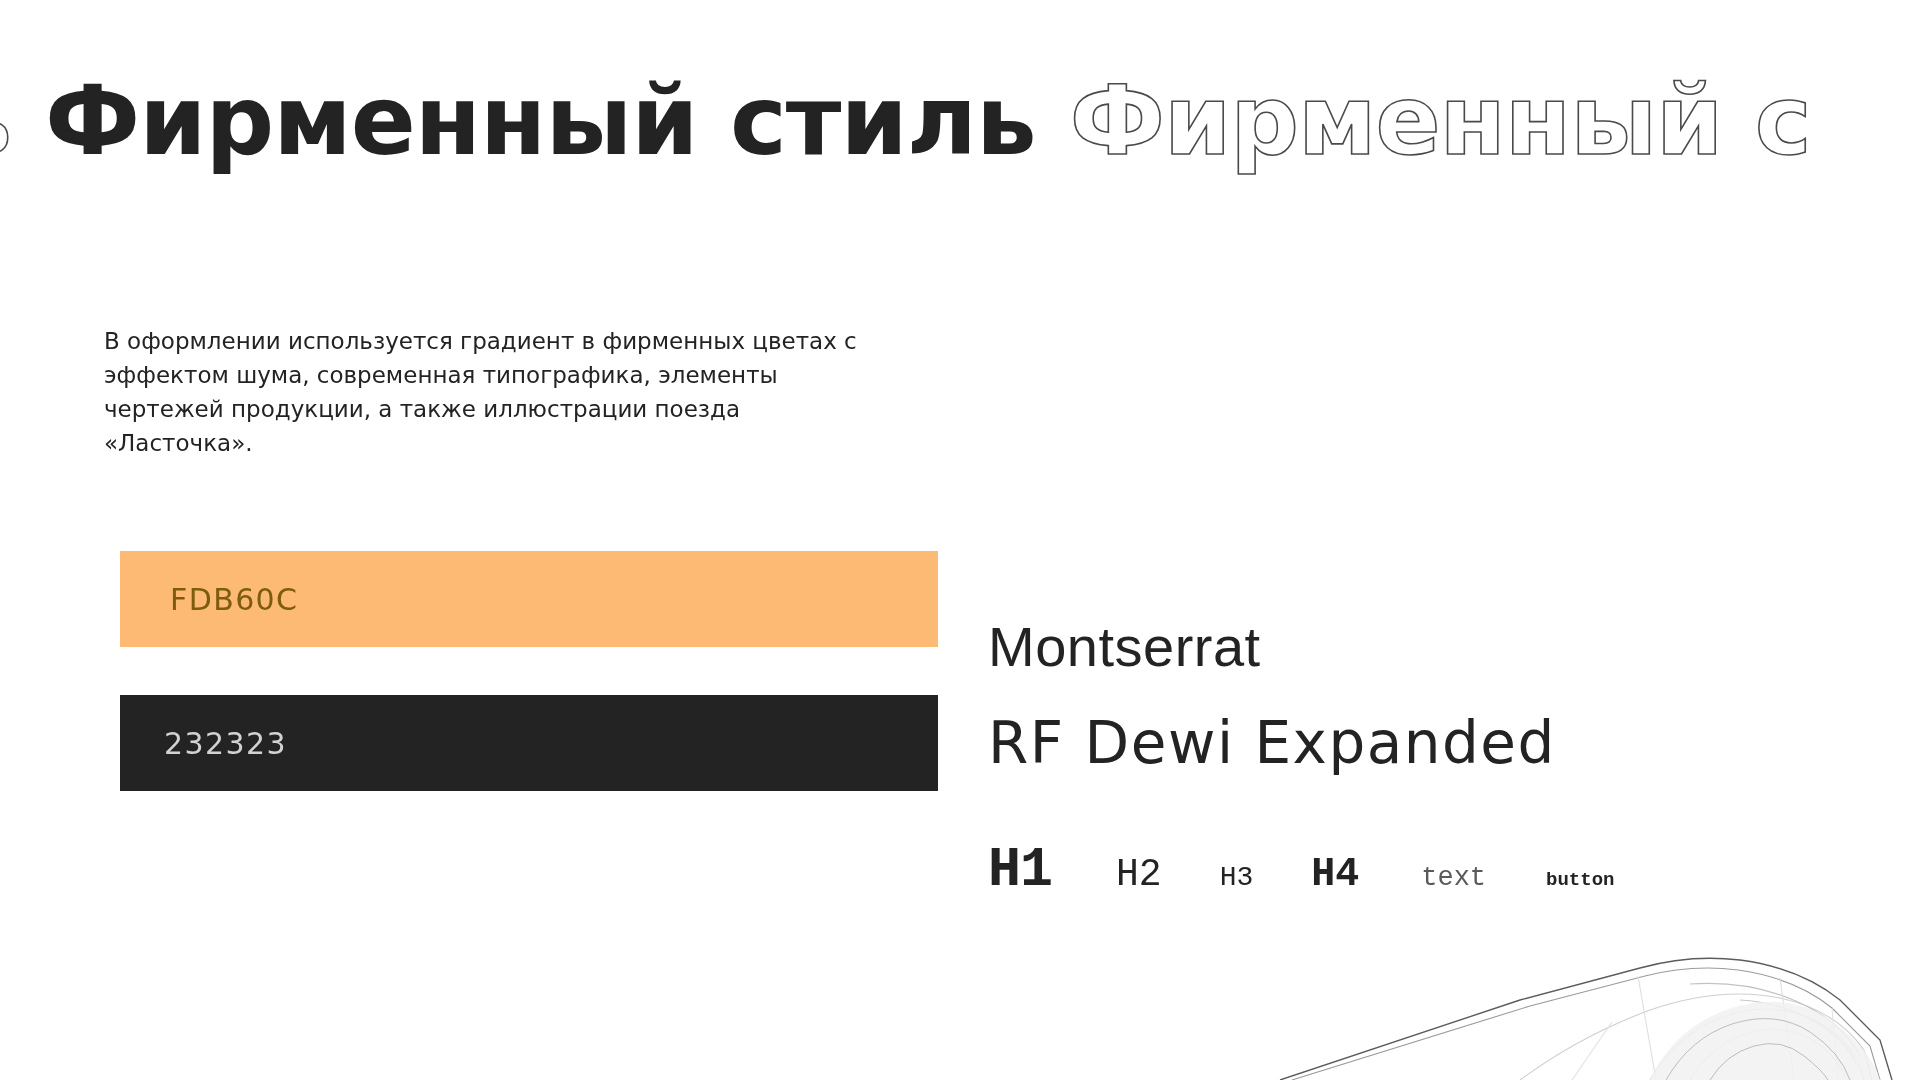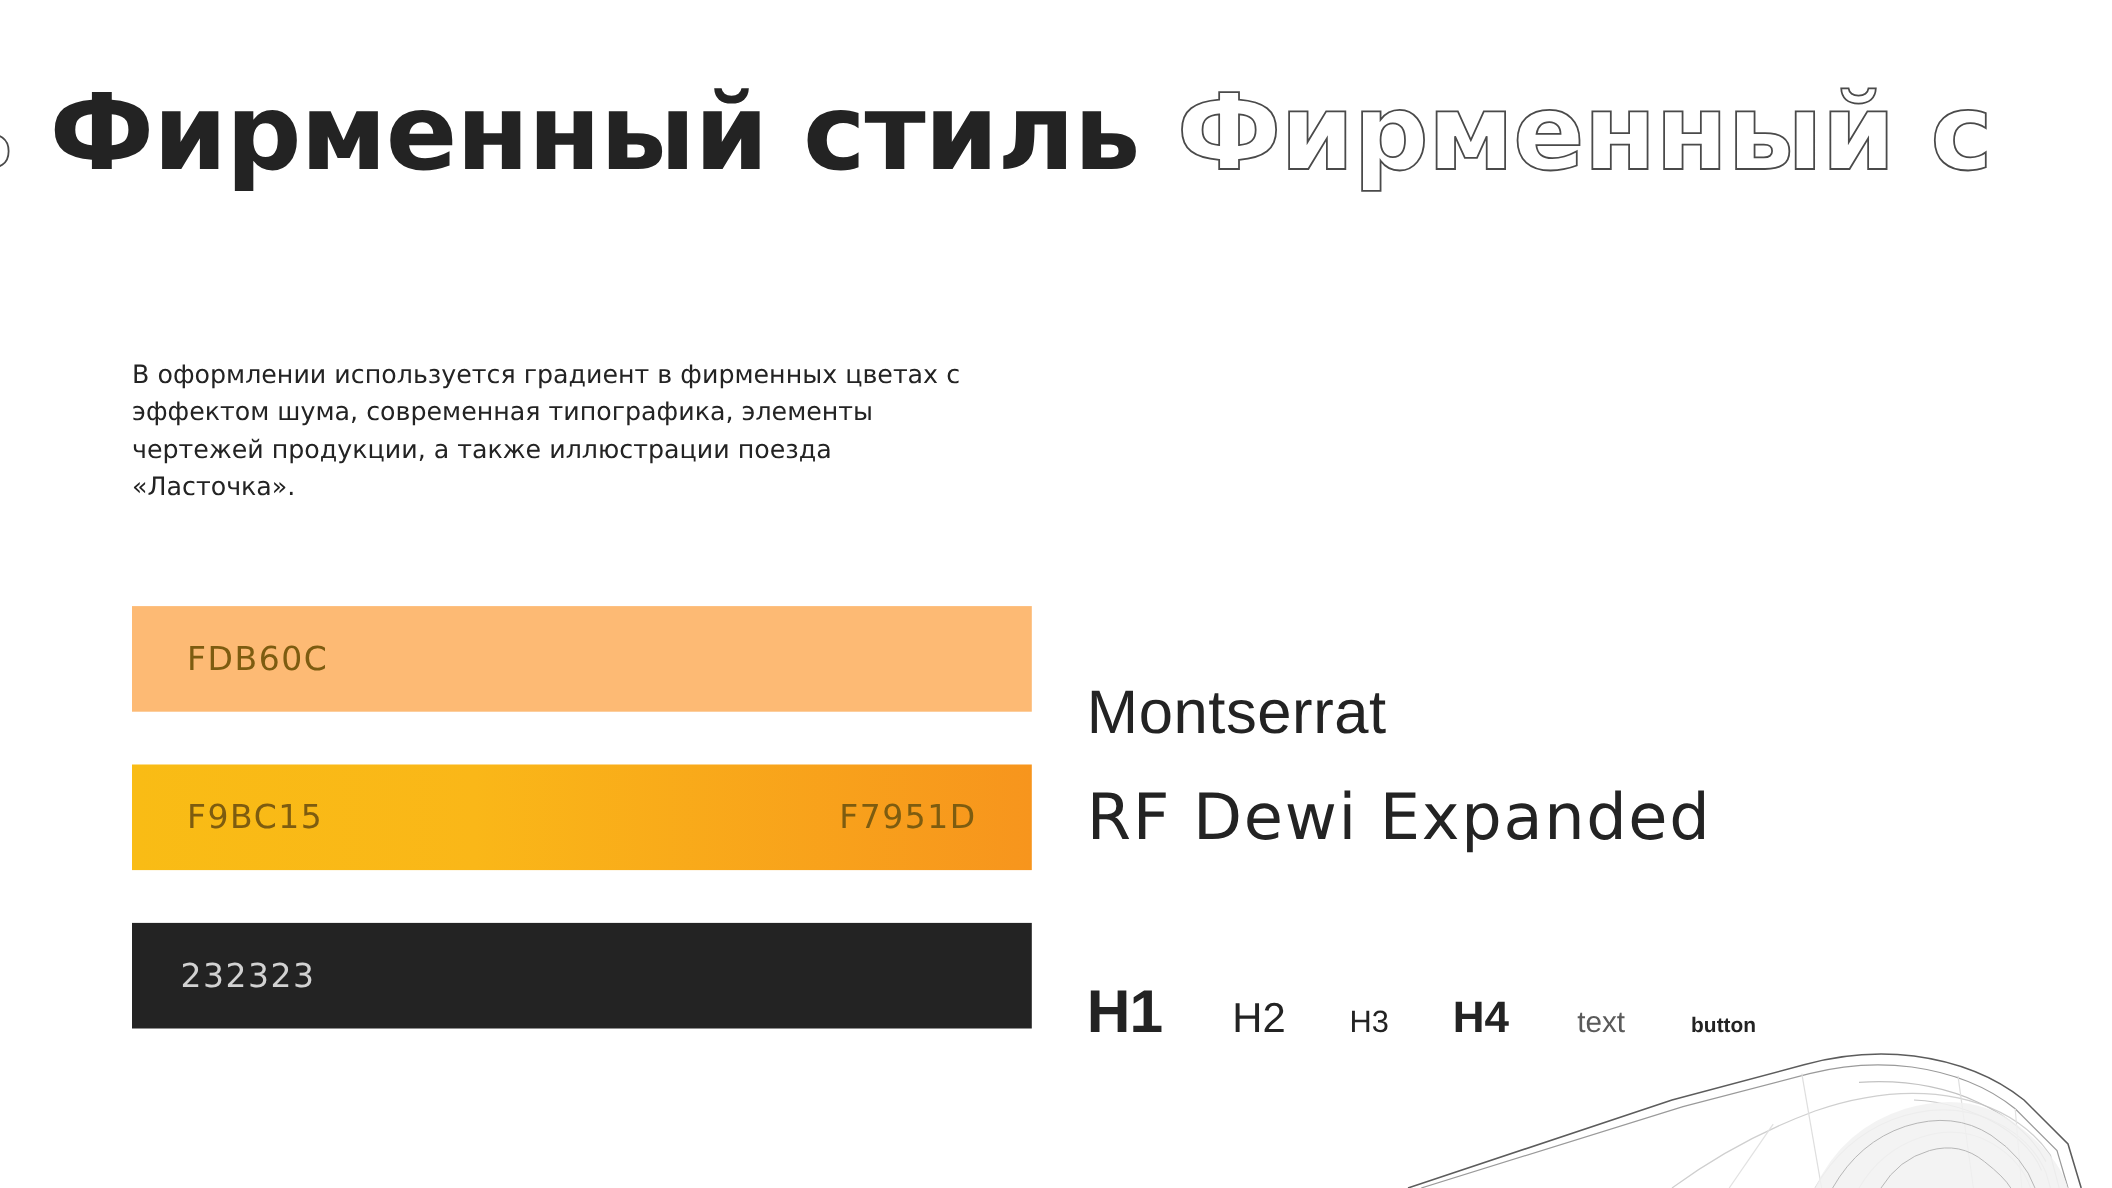--- a/index.html
+++ b/index.html
@@ -48,21 +48,21 @@
   .marquee-inner {
     display: flex;
     align-items: center;
     gap: 34px;
     margin-left: -118px;
   }
 
   
   .description {
     position: absolute;
-    left: 120px;
+    left: 104px;
     top: 324px;
     width: 780px;
     font-size: 23px;
     line-height: 34px;
     color: #232323;
     font-family: "DejaVu Sans", sans-serif;
   }
   .description p {
     margin: 0;
   }
@@ -146,23 +146,22 @@
   }
   .scale-row {
     margin-top: 48px;
     height: 96px;
     display: flex;
     align-items: baseline;
     gap: 0;
   }
   .scale-item {
     color: #232323;
-    font-family: Liberation Sans, sans-serif;
+    font-family: Liberation Mono, monospace;
     white-space: nowrap;
-    margin-top: 48px;
   }
   .scale-h1 { font-size: 55px; font-weight: bold; letter-spacing: -1px; margin-right: 64px; }
   .scale-h2 { font-size: 38px; font-weight: 400; margin-right: 58px; }
   .scale-h3 { font-size: 28px; font-weight: 400; margin-right: 58px; }
   .scale-h4 { font-size: 40px; font-weight: bold; margin-right: 62px; text-align: center; }
   .scale-text { font-size: 27px; font-weight: 400; color: #5a5a5a; margin-right: 60px; }
   .scale-button { font-size: 19px; font-weight: bold; }
 
   
   .train-illustration {
@@ -194,24 +193,20 @@
   <p>В оформлении используется градиент в фирменных цветах с эффектом шума, современная типографика, элементы чертежей продукции, а также иллюстрации поезда «Ласточка».</p>
 </div>
 
 <div class="swatches">
 
   <div class="swatch swatch-solid">
     <span class="swatch-label">FDB60C</span>
     <span class="swatch-label"></span>
   </div>
 
-  <div class="swatch swatch-gradient">
-    <span class="swatch-label">F9BC15</span>
-    <span class="swatch-label">F7951D</span>
-  </div>
 
   <div class="swatch swatch-dark">
     <span class="swatch-label">232323</span>
     <span class="swatch-label"></span>
   </div>
 
 </div>
 
 <div class="typography">
 

